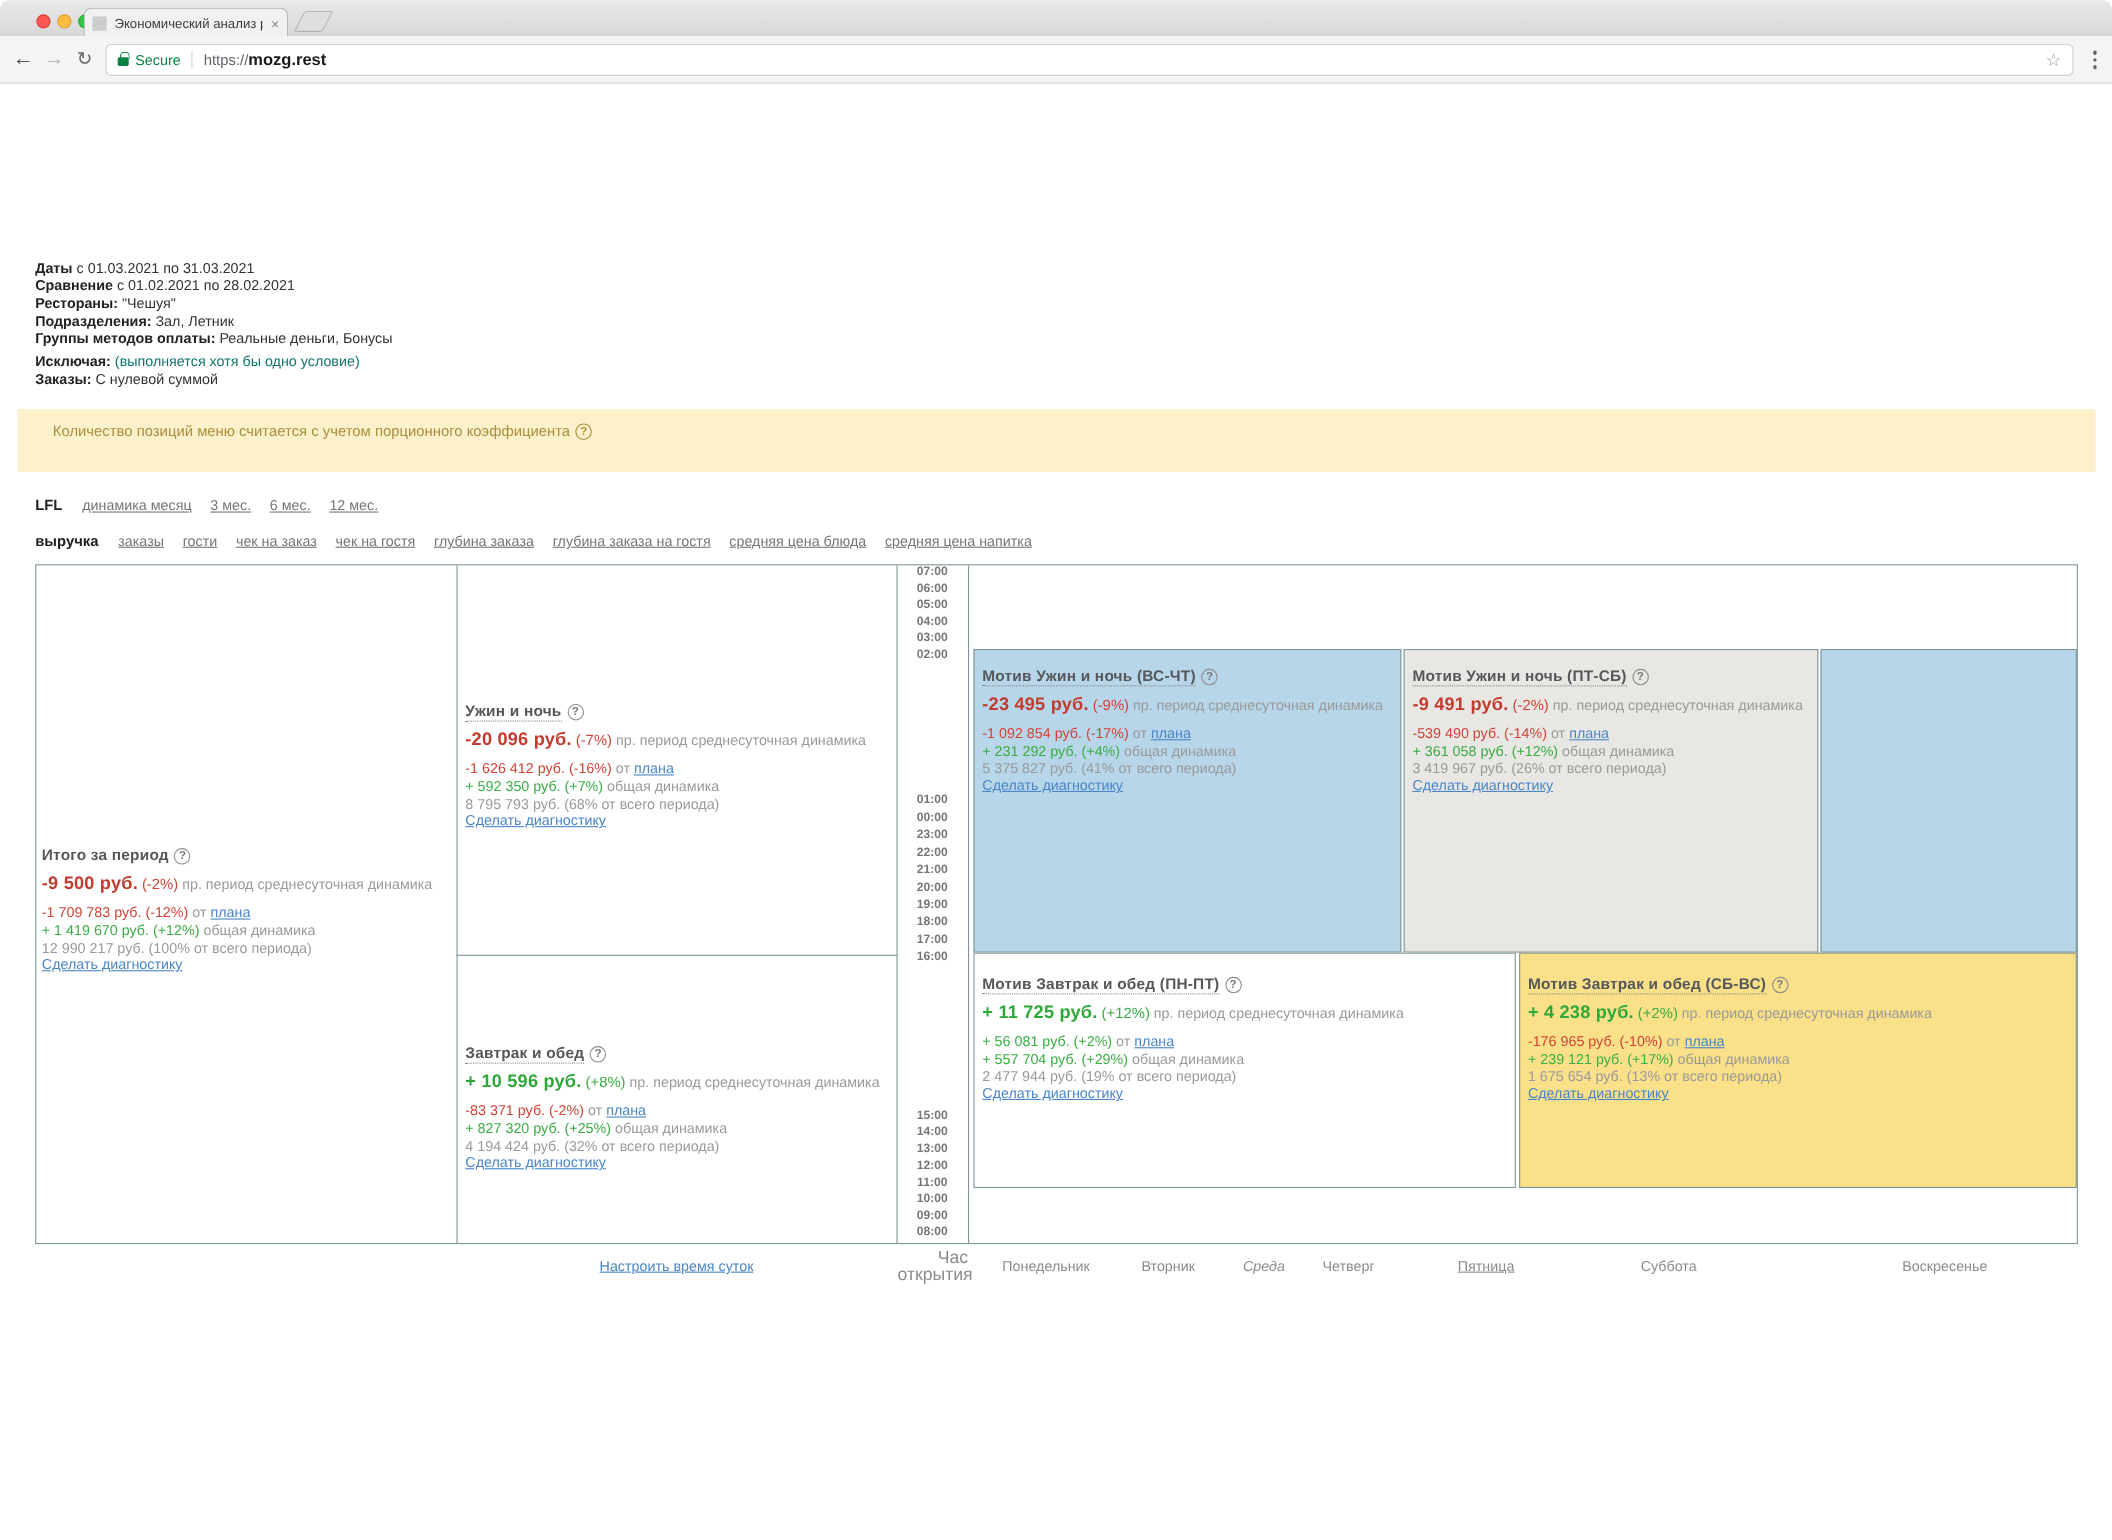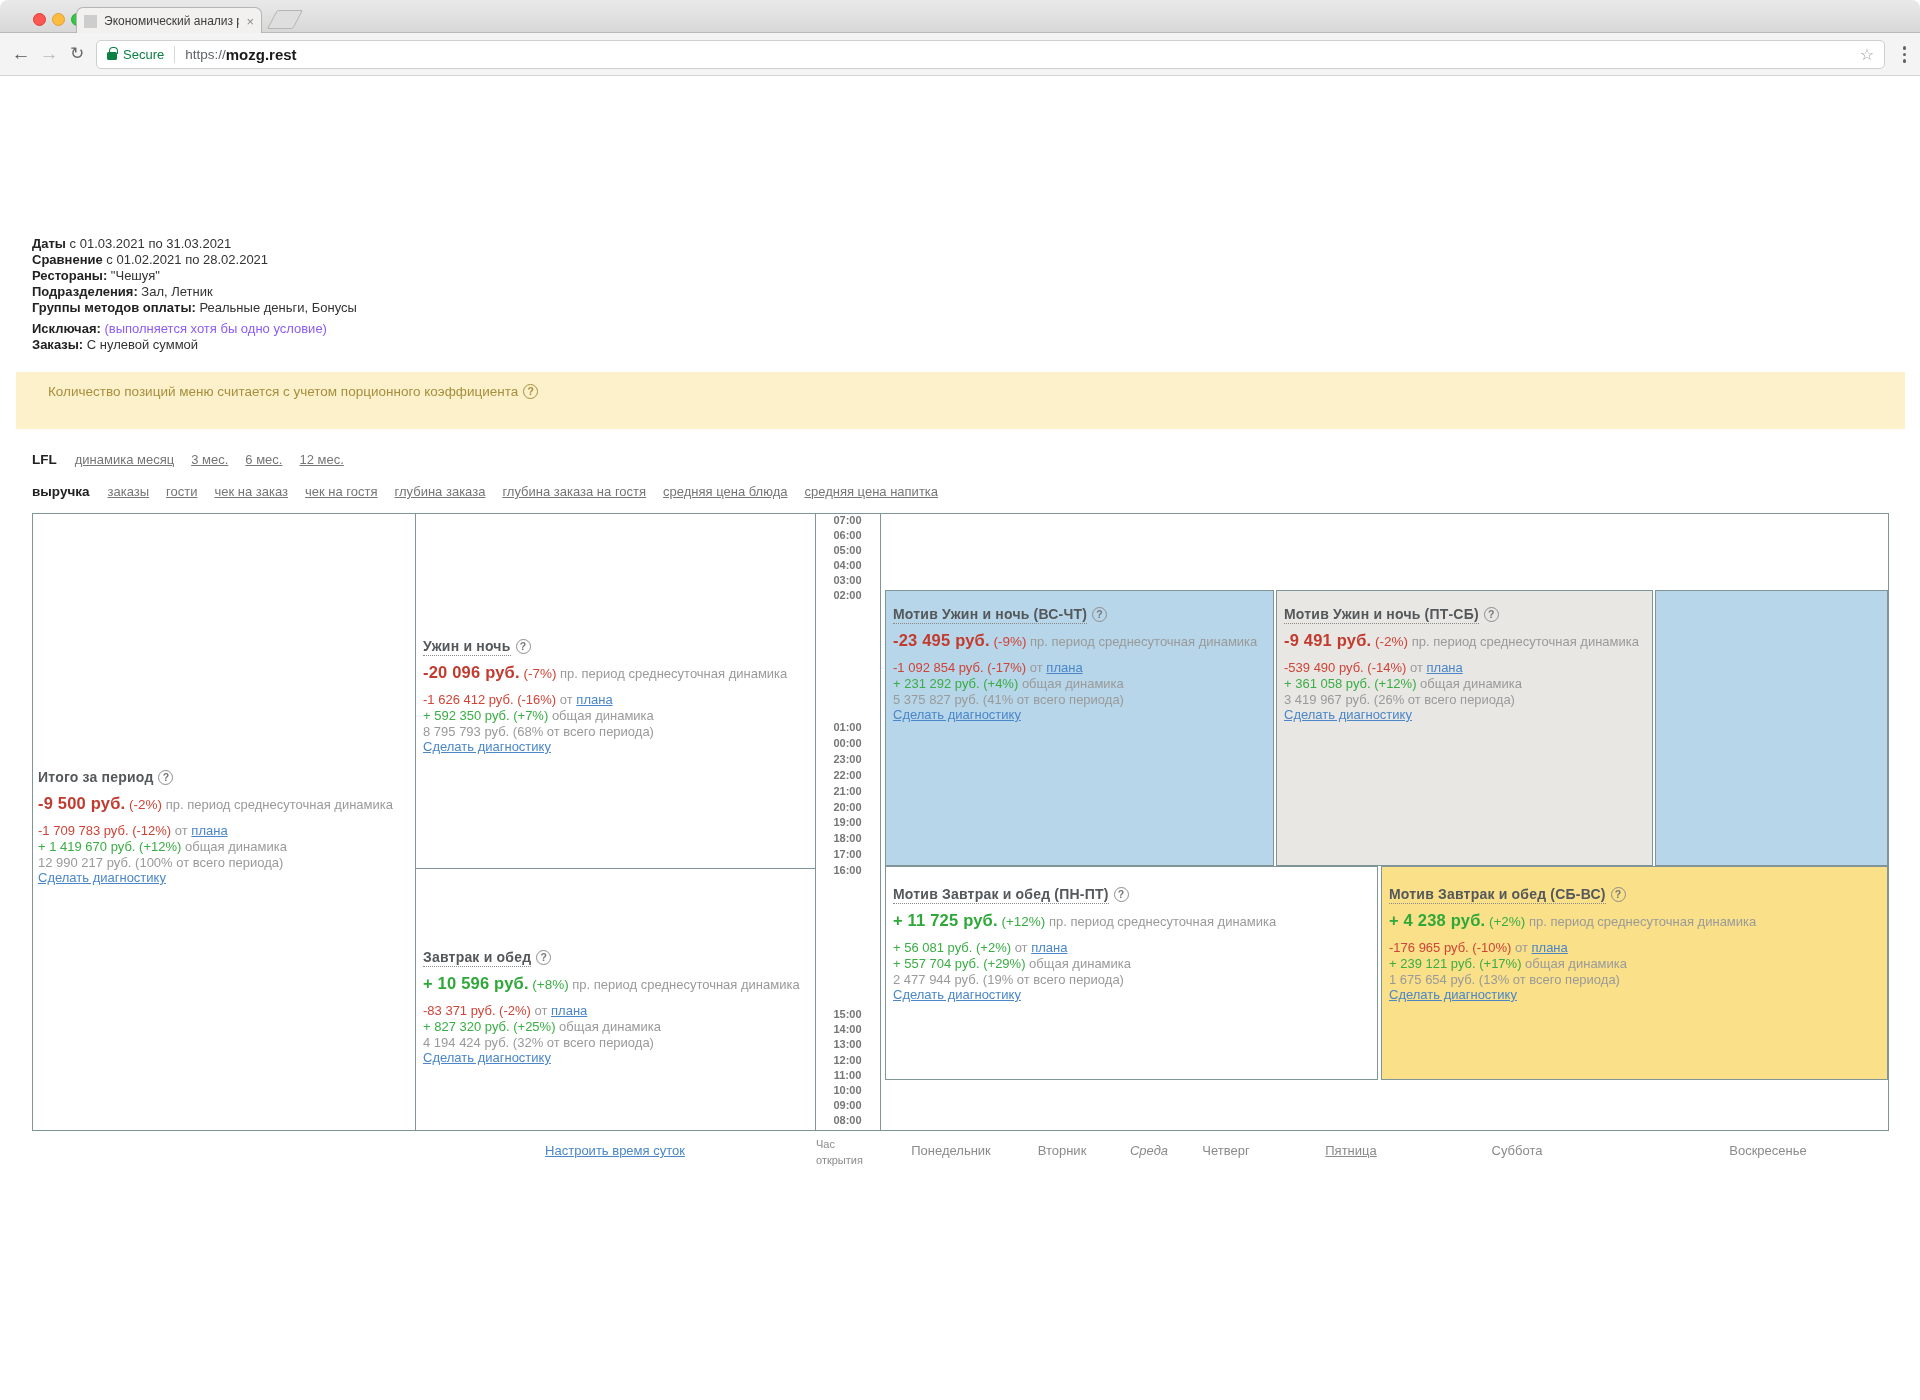--- a/index.html
+++ b/index.html
@@ -35,21 +35,21 @@
   .url-scheme { color:#5f6368; font-size:13.5px; }
   .url-domain { color:#1a1a1a; font-size:15px; font-weight:bold; }
   .star { margin-left:auto; color:#9b9b9b; font-size:16px; }
   .menu-dots { position:absolute; right:14px; top:13px; display:flex; flex-direction:column; gap:3px; }
   .menu-dots i { width:3.5px; height:3.5px; border-radius:50%; background:#636363; }
 
   
   .filters { position:absolute; left:32px; top:236px; font-size:13px; line-height:16px; color:#333; }
   .filters b { color:#222; }
   .filters .gap { margin-top:5px; }
-  .muted-val { color:#8b5cf6; }
+  .muted-val { color:#0f766e; }
 
   
   .notice { position:absolute; left:16px; top:372px; width:1889px; height:57px; background:#fcf1ca;
     color:#a68f3e; font-size:13.5px; padding:9px 0 0 32px; line-height:22px; }
   .help { display:inline-block; width:15px; height:15px; line-height:13px; border:1px solid #8d8d8d;
     border-radius:50%; color:#777; font-size:10.5px; text-align:center; font-weight:bold;
     vertical-align:1px; margin-left:5px; }
   .help.olive { border-color:#a68f3e; color:#a68f3e; }
 
   
@@ -91,22 +91,22 @@
   
   .timegroup { position:absolute; left:816px; width:63px; text-align:center;
     font-size:11px; color:#767676;font-weight:bold; }
   .timegroup span { display:block; }
   .tg1 { top:513px; } .tg1 span { line-height:15.1px; }
   .tg2 { top:720px; } .tg2 span { line-height:15.9px; }
   .tg3 { top:1007px; } .tg3 span { line-height:15.2px; }
 
   
   .configure { position:absolute; top:1143px; left:615px; transform:translateX(-50%); font-size:13px; }
-  .opening-hour { position:absolute; left:816px; top:1136px; width:64px; text-align:left;
-    font-size:11px; line-height:16px; color:#8b8b8b; }
+  .opening-hour { position:absolute; left:816px; top:1136px; width:64px; text-align:right;
+    font-size:16px; line-height:16px; color:#8b8b8b; }
   .day { position:absolute; top:1143px; transform:translateX(-50%); font-size:13px; color:#8b8b8b;
     white-space:nowrap; }
 </style>
 </head>
 <body>
 
 <div class="titlebar">
   <span class="light red"></span>
   <span class="light yellow"></span>
   <span class="light green"></span>

